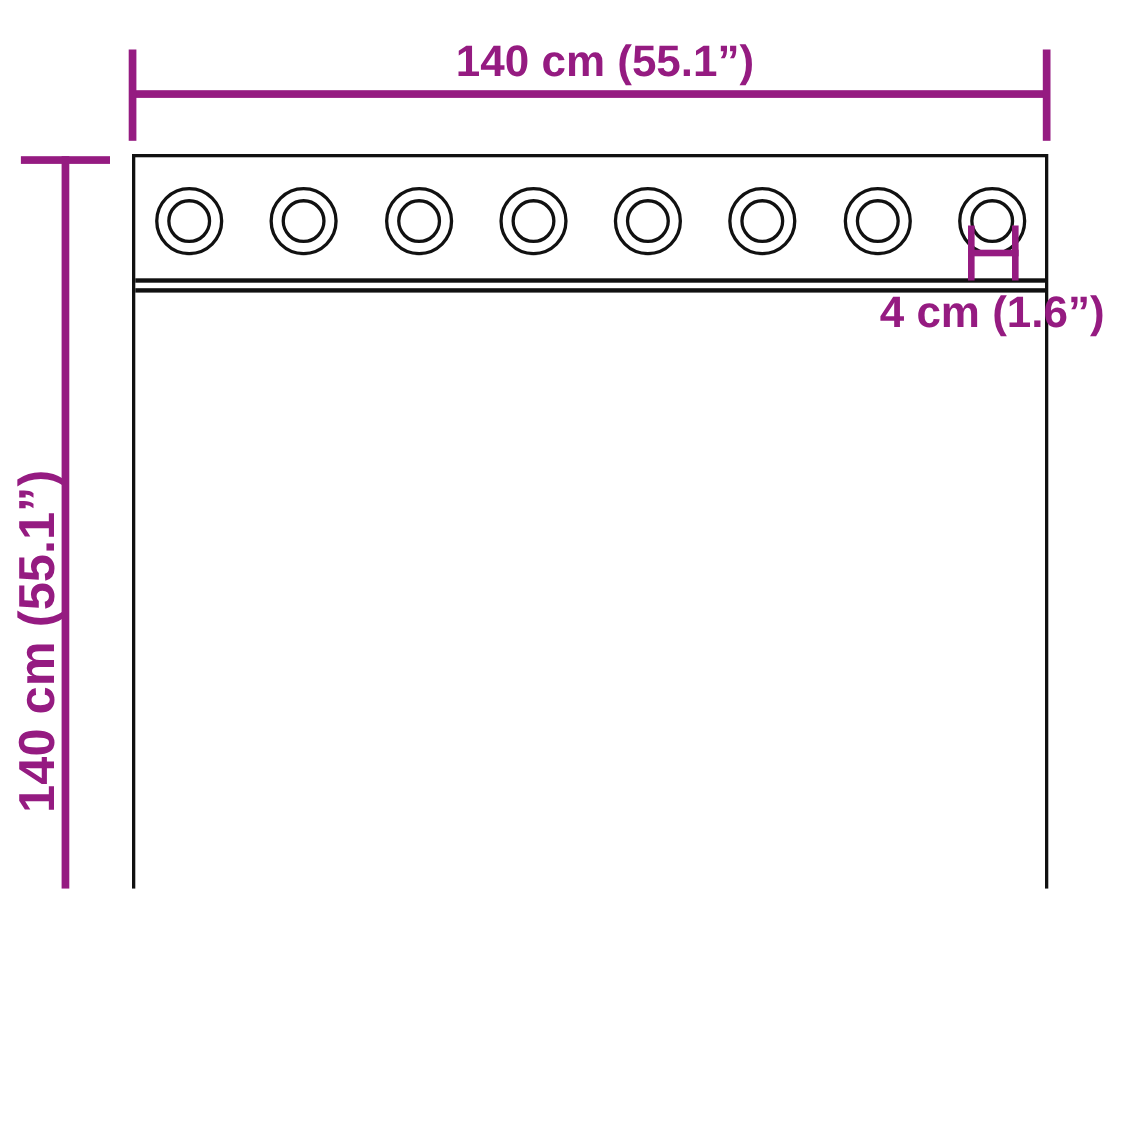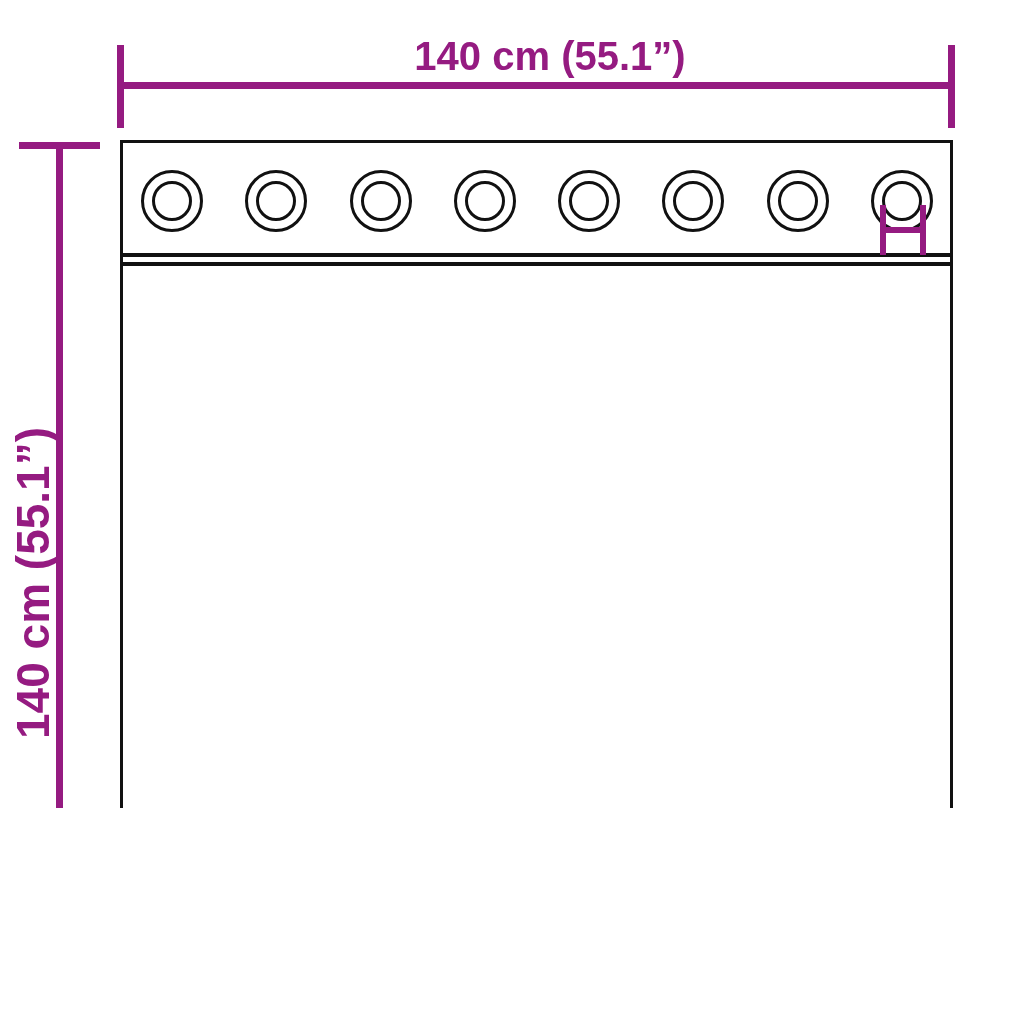--- a/index.html
+++ b/index.html
@@ -134,14 +134,15 @@
         </div>
         <div class="grommet" style="left: 748px;">
           <div class="grommet-inner"></div>
         </div>
       </div>
   </div>
 
   <div class="dim bracket-v-left"></div>
   <div class="dim bracket-v-right"></div>
   <div class="dim bracket-bar"></div>
+  <div class="dim-label label-eyelet">4 cm (1.6”)</div>
 
 </div>
 
 </body></html>

